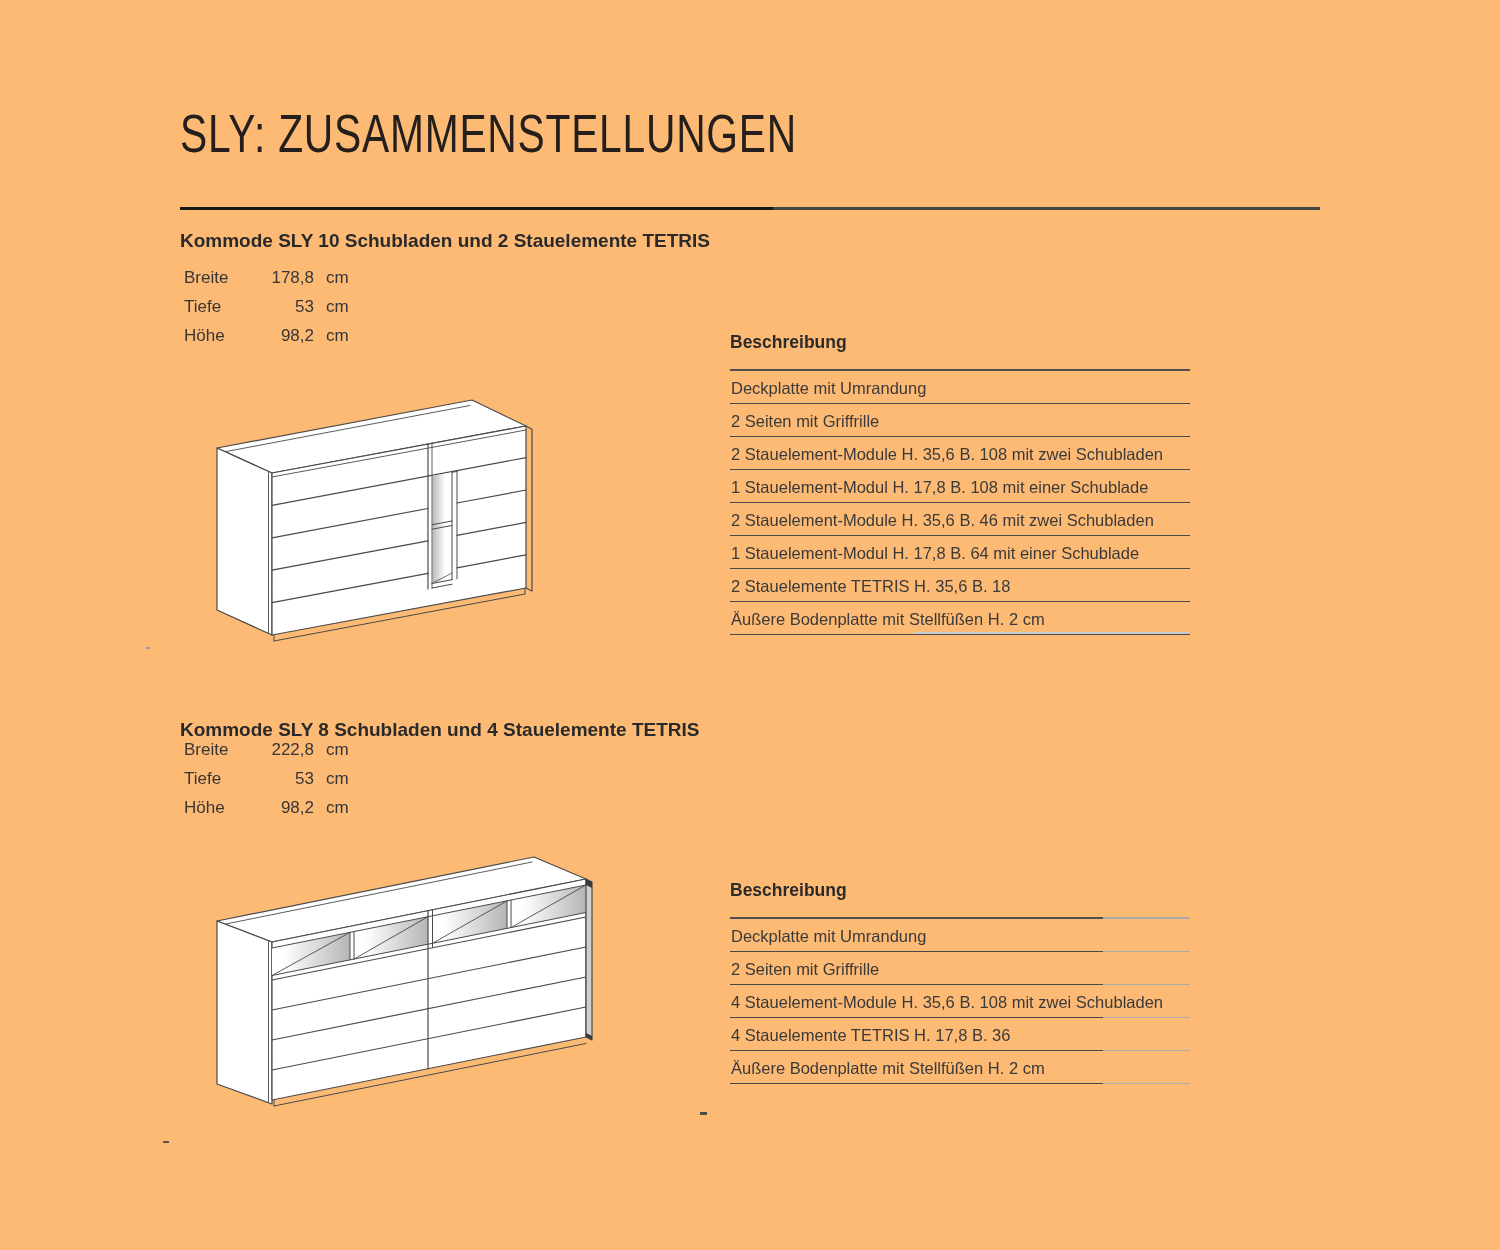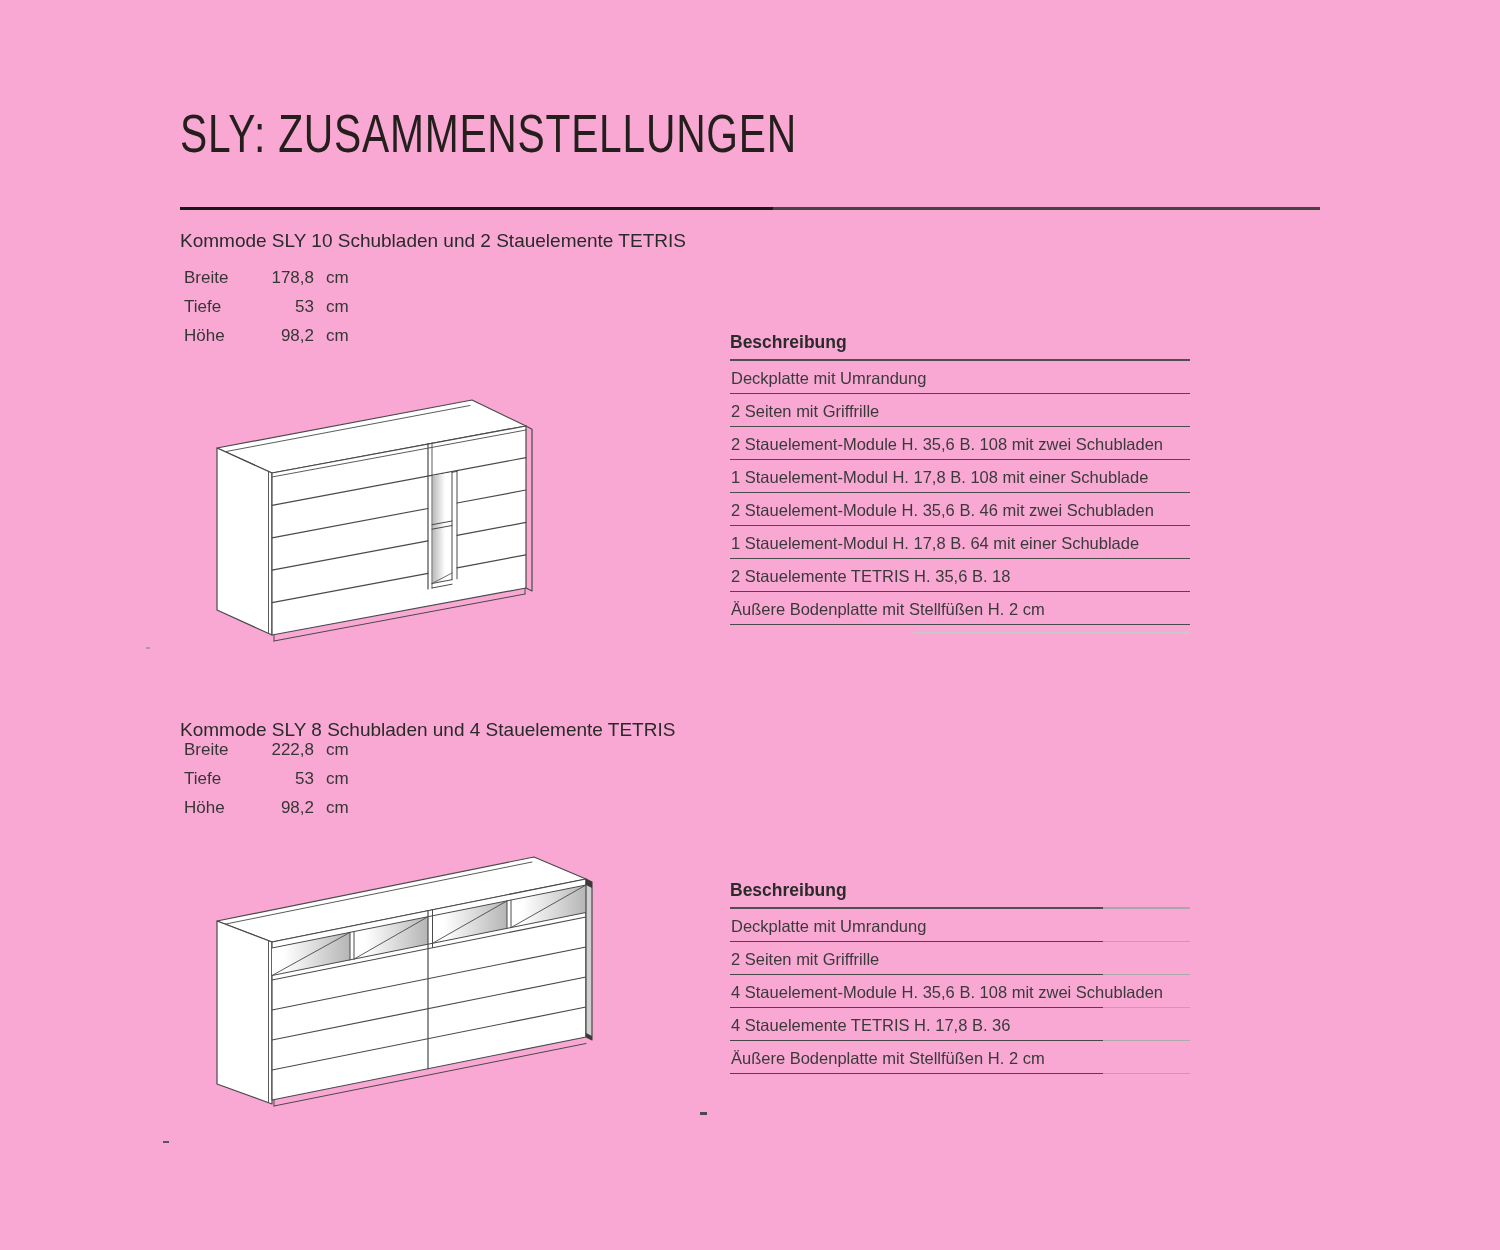--- a/index.html
+++ b/index.html
@@ -1,39 +1,39 @@
 <!DOCTYPE html>
 <html><head>
 <meta charset="utf-8">
 <style>
   html,body{margin:0;padding:0;background:#ffffff;}
   .page{
-    position:relative;width:1500px;height:1250px;background:#f9a8d4;
+    position:relative;width:1500px;height:1250px;background:#fdba74;
     font-family:"Liberation Sans", sans-serif;color:#333333;overflow:hidden;
   }
   .page-title{
     position:absolute;left:180px;top:106px;margin:0;
     font-size:54px;font-weight:400;line-height:1;color:#241f1c;
     letter-spacing:1px;transform:scaleX(0.755);transform-origin:left top;
     white-space:nowrap;
   }
   .title-rule{
     position:absolute;left:180px;top:207px;width:1140px;height:3px;
     background:linear-gradient(to right,#181818 0%,#181818 52%,#454545 52%,#454545 100%);
   }
   .section-heading{
-    position:absolute;left:180px;margin:0;font-size:19px;font-weight:400;color:#2a2a2a;white-space:nowrap;
+    position:absolute;left:180px;margin:0;font-size:19px;font-weight:700;color:#2a2a2a;white-space:nowrap;
   }
   .dims{position:absolute;left:184px;width:220px;font-size:17px;color:#363636;}
   .dim-row{position:relative;height:29px;}
   .dim-label{position:absolute;left:0;top:0;}
   .dim-value{position:absolute;left:50px;top:0;width:80px;text-align:right;}
   .dim-unit{position:absolute;left:142px;top:0;}
   .desc-table{position:absolute;left:730px;width:460px;}
-  .desc-header{font-size:17.5px;font-weight:700;color:#2b2b2b;padding-bottom:6px;}
+  .desc-header{font-size:17.5px;font-weight:700;color:#2b2b2b;padding-bottom:16px;}
   .hsep{height:2px;background:#4f4f4f;}
   .hsep.fade{background:linear-gradient(to right,#4f4f4f 0%,#4f4f4f 81%,#a8a8a8 81%,#a8a8a8 100%);}
   .desc-row{position:relative;height:33px;}
   .desc-row .row-text{position:absolute;left:1px;top:8px;font-size:16.5px;color:#3a3a3a;white-space:nowrap;}
   .desc-row .sep{position:absolute;left:0;right:0;bottom:0;height:1.5px;background:#4a4a4a;}
   .desc-row .sep.fade{background:linear-gradient(to right,#474747 0%,#474747 81%,#ababab 81%,#ababab 100%);}
   .faint-line{position:absolute;height:1.5px;background:#c9c9c9;}
   .drawing{position:absolute;}
   .artifact{position:absolute;}
 </style>

